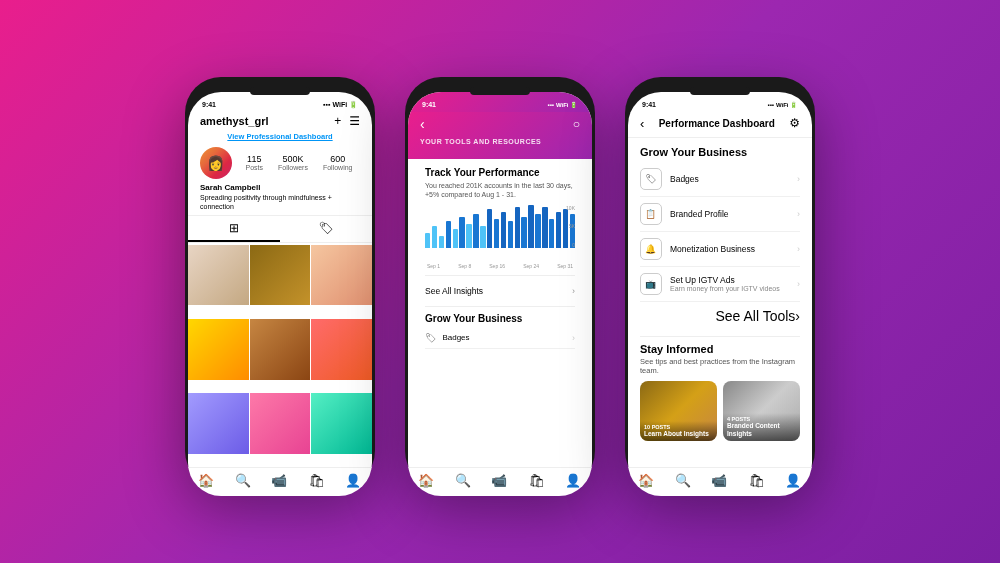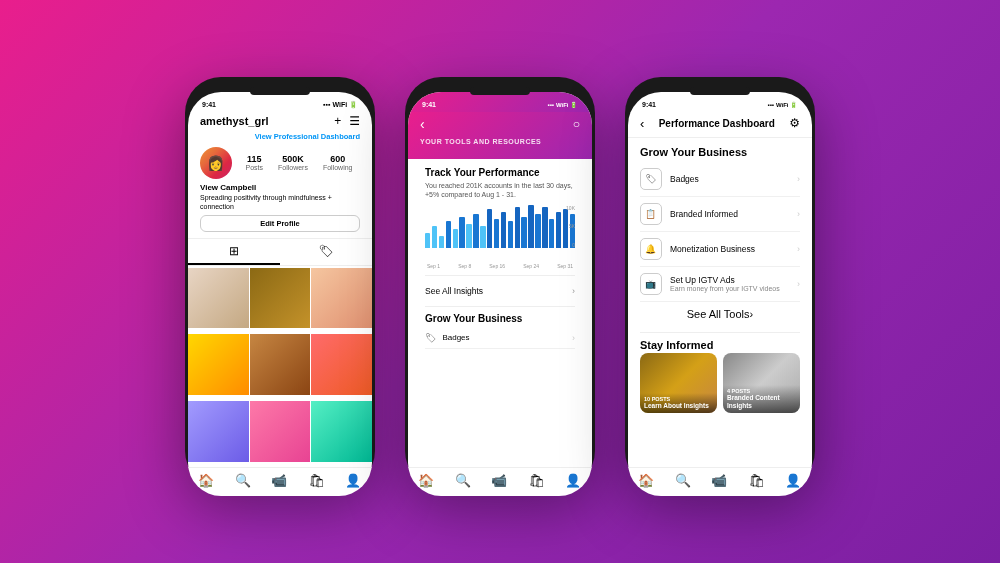--- a/index.html
+++ b/index.html
@@ -80,22 +80,23 @@
       font-size: 11px;
       font-weight: 700;
       color: #000;
     }
     .profile-header-icons { display: flex; gap: 8px; }
     .icon-btn { font-size: 12px; cursor: pointer; }
     .view-dashboard {
       color: #0095f6;
       font-size: 7.5px;
       font-weight: 600;
-      text-align: right;
+      text-align: center;
       padding: 0 12px 4px;
+      text-decoration: underline;
     }
     .profile-stats {
       display: flex;
       align-items: center;
       padding: 2px 12px;
       gap: 6px;
     }
     .avatar {
       width: 32px;
       height: 32px;
@@ -107,21 +108,21 @@
       align-items: center;
       justify-content: center;
       font-size: 14px;
     }
     .stats-row {
       display: flex;
       flex: 1;
       justify-content: space-around;
     }
     .stat-item { text-align: center; }
-    .stat-num { font-size: 9px; font-weight: 700; color: #000; }
+    .stat-num { font-size: 9px; font-weight: 400; color: #000; }
     .stat-label { font-size: 7px; color: #666; }
     .profile-name {
       font-size: 8px;
       font-weight: 700;
       color: #000;
       padding: 2px 12px 1px;
     }
     .profile-bio {
       font-size: 7px;
       color: #000;
@@ -333,25 +334,25 @@
       align-items: center;
       justify-content: center;
       font-size: 9px;
       color: #444;
     }
     .p3-menu-text-wrap {}
     .p3-menu-text { font-size: 8.5px; color: #000; font-weight: 500; }
     .p3-menu-sub { font-size: 7px; color: #888; }
     .p3-arrow { font-size: 9px; color: #ccc; }
     .p3-see-all {
-      font-size: 11px;
+      font-size: 14px;
       color: #000;
       padding: 6px 0;
       display: flex;
-      justify-content: center;
+      justify-content: flex-end;
     }
     .stay-informed-title {
       font-size: 11px;
       font-weight: 700;
       color: #000;
       margin: 6px 0 2px;
     }
     .stay-informed-desc {
       font-size: 7.5px;
       color: #555;
@@ -418,23 +419,22 @@
           <div class="stat-item">
             <div class="stat-num">500K</div>
             <div class="stat-label">Followers</div>
           </div>
           <div class="stat-item">
             <div class="stat-num">600</div>
             <div class="stat-label">Following</div>
           </div>
         </div>
       </div>
-      <div class="profile-name">View Campbell</div>
+      <div class="profile-name">Sarah Campbell</div>
       <div class="profile-bio">Spreading positivity through mindfulness + connection</div>
-      <div class="edit-profile-btn">Edit Profile</div>
       <div class="profile-tabs">
         <div class="profile-tab active">⊞</div>
         <div class="profile-tab">🏷</div>
       </div>
       <div class="photo-grid">
         <div class="photo-cell photo-c1"></div>
         <div class="photo-cell photo-c2"></div>
         <div class="photo-cell photo-c3"></div>
         <div class="photo-cell photo-c4"></div>
         <div class="photo-cell photo-c5"></div>
@@ -565,21 +565,21 @@
           <div class="p3-menu-left">
             <div class="p3-menu-icon">🏷</div>
             <span class="p3-menu-text">Badges</span>
           </div>
           <span class="p3-arrow">›</span>
         </div>
 
         <div class="p3-menu-item">
           <div class="p3-menu-left">
             <div class="p3-menu-icon">📋</div>
-            <span class="p3-menu-text">Branded Informed</span>
+            <span class="p3-menu-text">Branded Profile</span>
           </div>
           <span class="p3-arrow">›</span>
         </div>
 
         <div class="p3-menu-item">
           <div class="p3-menu-left">
             <div class="p3-menu-icon">🔔</div>
             <span class="p3-menu-text">Monetization Business</span>
           </div>
           <span class="p3-arrow">›</span>
@@ -595,20 +595,21 @@
           </div>
           <span class="p3-arrow">›</span>
         </div>
 
         <div class="p3-see-all">
           <span>See All Tools</span>
           <span>›</span>
         </div>
         <div class="divider"></div>
         <div class="stay-informed-title">Stay Informed</div>
+        <div class="stay-informed-desc">See tips and best practices from the Instagram team.</div>
         <div class="cards-row">
           <div class="info-card">
             <div class="info-card-bg card-bg-1"></div>
             <div class="card-overlay">
               <div class="card-posts">10 POSTS</div>
               <div class="card-title">Learn About Insights</div>
             </div>
           </div>
           <div class="info-card">
             <div class="info-card-bg card-bg-2"></div>

